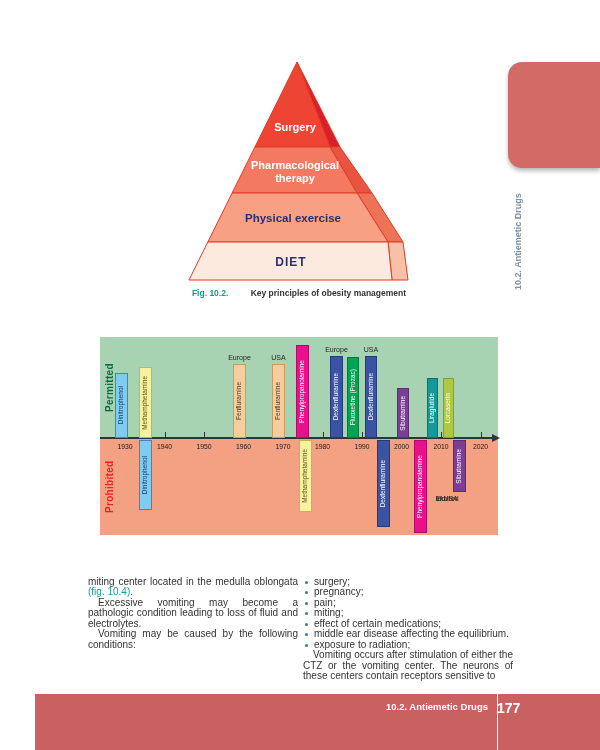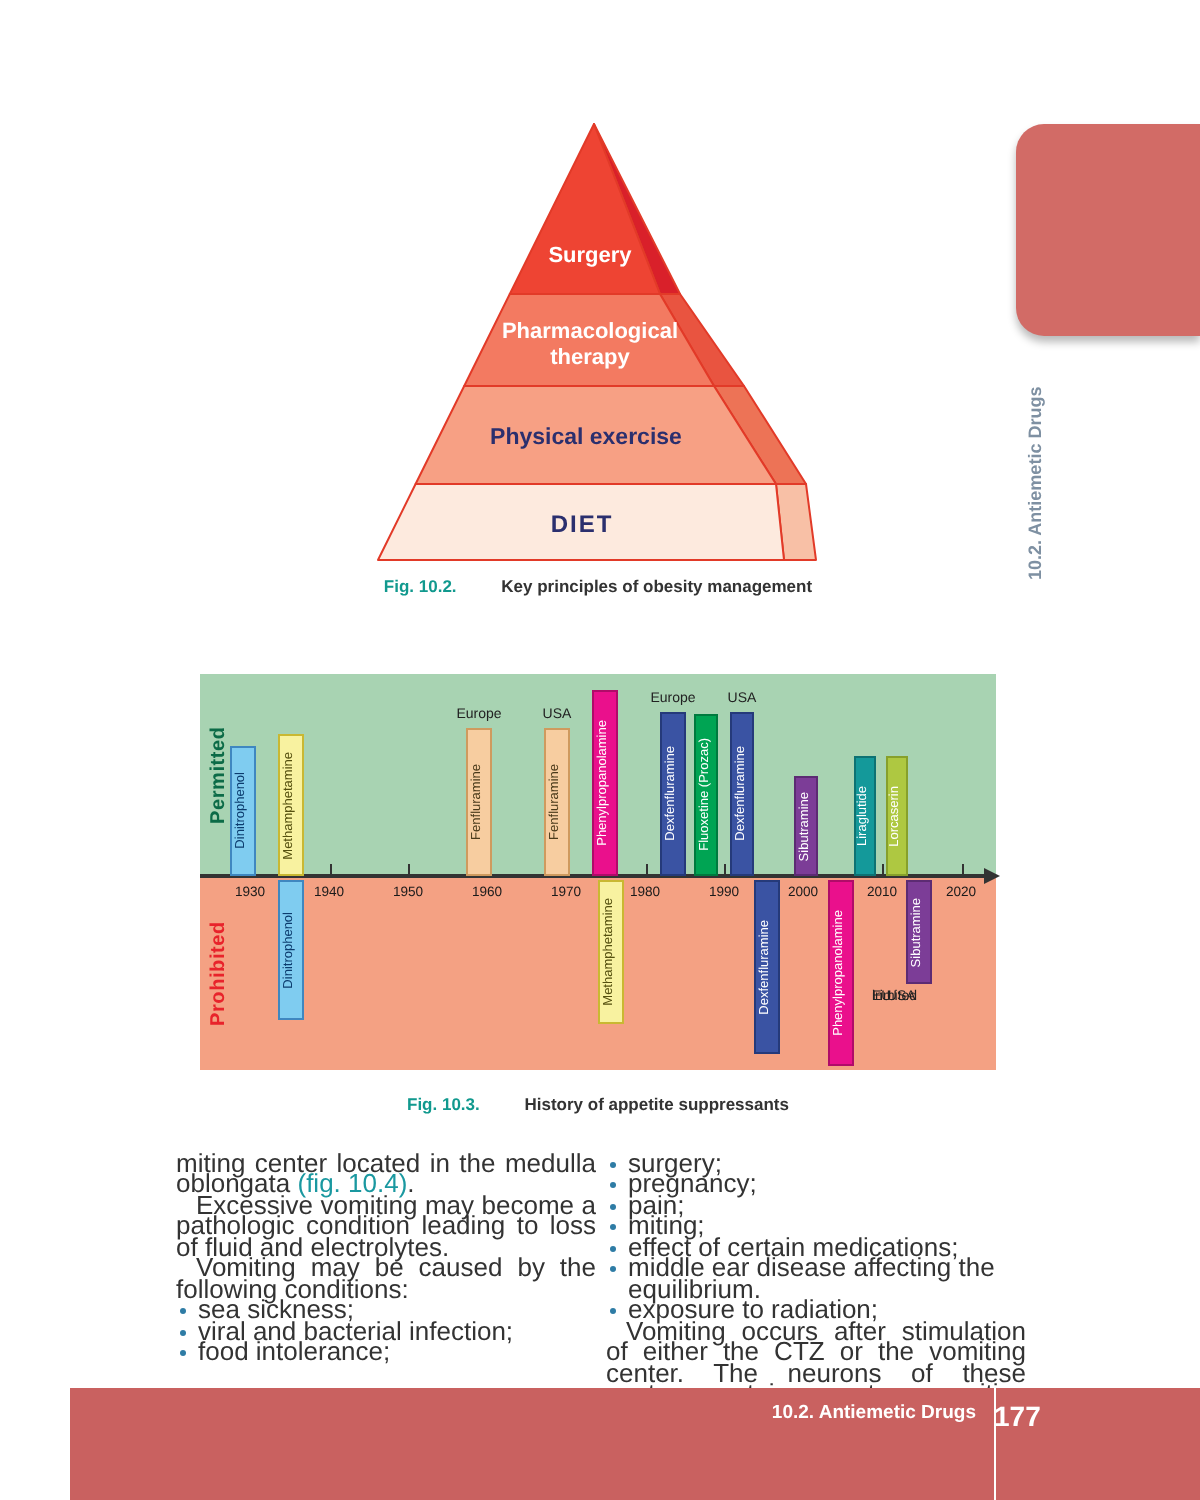--- a/index.html
+++ b/index.html
@@ -40,21 +40,21 @@
               border-bottom:4px solid transparent;border-left:8px solid #333;}
   .tick{width:1px;height:5px;background:#333;}
   .tick-label{font-size:6.8px;color:#1a1a1a;width:30px;text-align:center;}
   .bar{display:flex;align-items:center;justify-content:center;border:1px solid;overflow:hidden;}
   .bar-label{position:static;writing-mode:vertical-rl;transform:rotate(180deg);
              font-size:6.5px;line-height:1;white-space:nowrap;}
   .flag-label{font-size:7px;color:#222;text-align:center;}
   .bar-note{font-size:7px;color:#222;text-align:center;line-height:1.15;}
 
   
-  .text-col{position:absolute;top:577px;width:210px;font-size:13px;line-height:10.45px;
+  .text-col{position:absolute;top:577px;width:210px;font-size:10px;line-height:10.45px;
             text-align:justify;color:#333;}
   .col-left{left:88px;}
   .col-right{left:303px;}
   .text-col p{margin:0;}
   .indent{text-indent:10px;}
   .fig-link{color:var(--link);}
   .text-col ul{margin:0;padding:0;list-style:none;}
   .text-col li{position:relative;padding-left:11px;text-align:left;}
   .text-col li::before{content:'';position:absolute;left:2px;top:4px;width:3px;height:3px;
             border-radius:50%;background:var(--bullet);}
@@ -175,33 +175,25 @@
       <div class="bar" style="left: 353px; top: 103px; width: 13px; height: 52px; background: rgb(124, 61, 151); border-color: rgb(92, 43, 115);">
         <span class="bar-label" style="color: rgb(255, 255, 255);">Sibutramine</span>
       </div>
       <div class="bar-note" style="left: 336px; top: 158px; width: 47px;">
         <div>EU</div>
         <div>Limited</div>
         <div>in USA</div>
       </div>
     </div>
 
-  <div class="fig-caption caption-fig3">
-    <span class="fig-label">Fig. 10.3.</span><span class="fig-text"> History of appetite suppressants</span>
-  </div>
 
   <div class="text-col col-left">
     <p><span>miting center located in the medulla oblongata </span><span class="fig-link">(fig. 10.4)</span><span>.</span></p>
     <p class="indent">Excessive vomiting may become a pathologic condition leading to loss of fluid and electrolytes.</p>
     <p class="indent">Vomiting may be caused by the following conditions:</p>
-    <ul>
-      <li>sea sickness;</li>
-      <li>viral and bacterial infection;</li>
-      <li>food intolerance;</li>
-    </ul>
   </div>
 
   <div class="text-col col-right">
     <ul>
       <li>surgery;</li>
       <li>pregnancy;</li>
       <li>pain;</li>
       <li>miting;</li>
       <li>effect of certain medications;</li>
       <li>middle ear disease affecting the equilibrium.</li>

